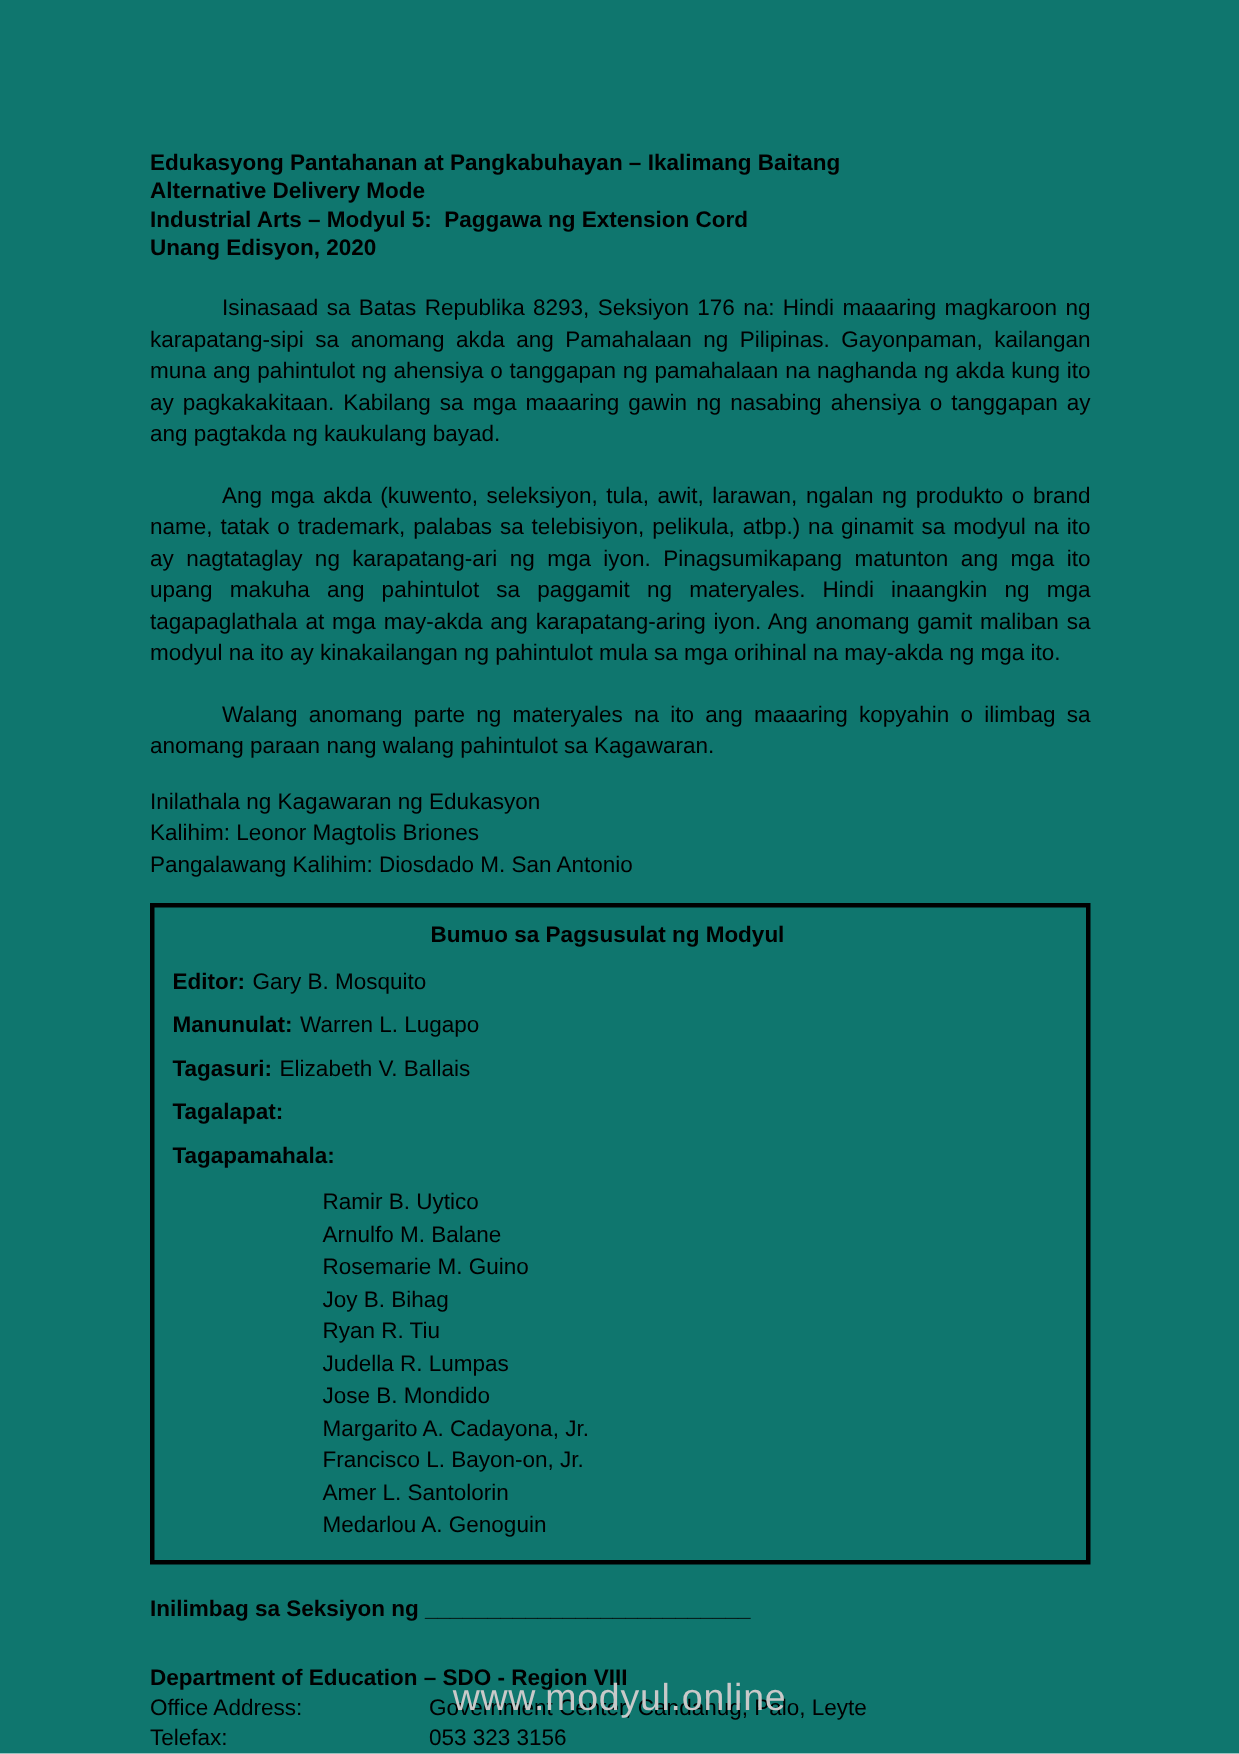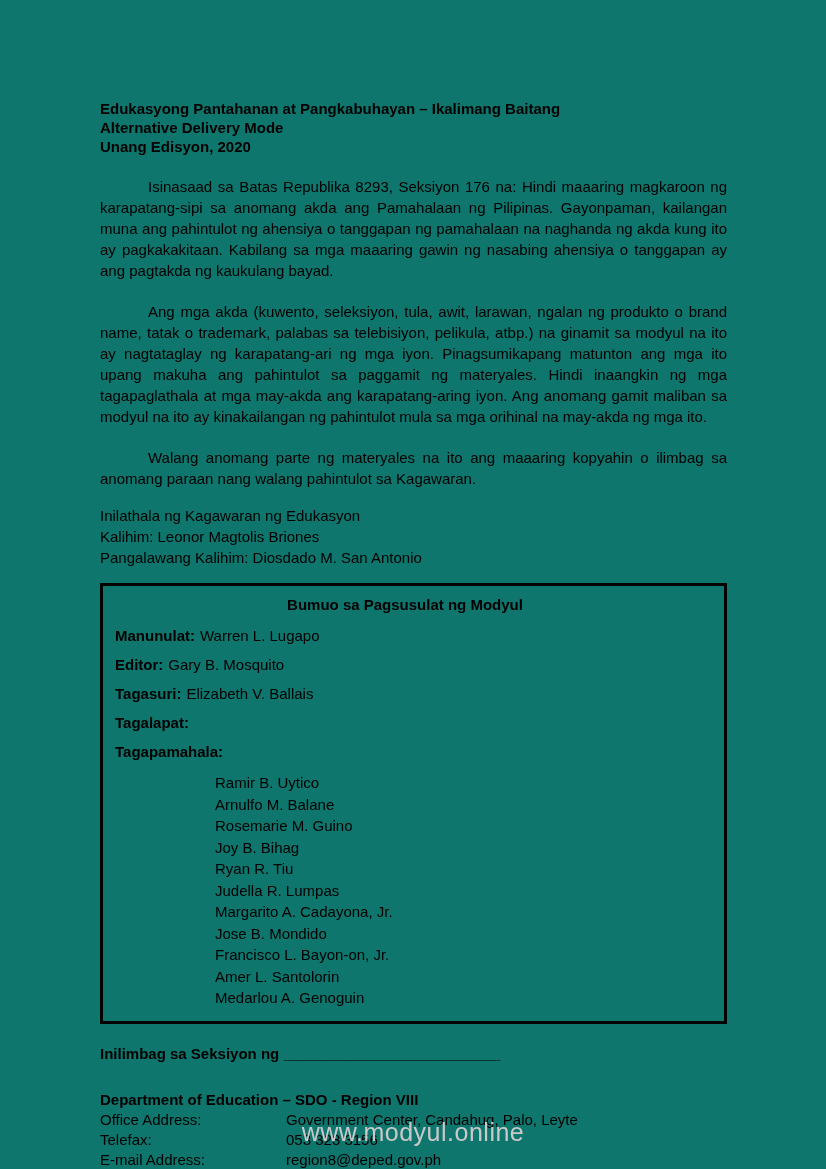--- a/index.html
+++ b/index.html
@@ -61,61 +61,62 @@
 </style>
 </head>
 <body>
 
 <div class="page">
   <div class="content">
 
     <div class="header-block">
       <div>Edukasyong Pantahanan at Pangkabuhayan – Ikalimang Baitang</div>
       <div>Alternative Delivery Mode</div>
+      <div>Industrial Arts – Modyul 5:  Paggawa ng Extension Cord</div>
       <div>Unang Edisyon, 2020</div>
     </div>
 
     <p class="para">Isinasaad sa Batas Republika 8293, Seksiyon 176 na: Hindi maaaring magkaroon ng karapatang-sipi sa anomang akda ang Pamahalaan ng Pilipinas. Gayonpaman, kailangan muna ang pahintulot ng ahensiya o tanggapan ng pamahalaan na naghanda ng akda kung ito ay pagkakakitaan. Kabilang sa mga maaaring gawin ng nasabing ahensiya o tanggapan ay ang pagtakda ng kaukulang bayad.</p>
     <p class="para">Ang mga akda (kuwento, seleksiyon, tula, awit, larawan, ngalan ng produkto o brand name, tatak o trademark, palabas sa telebisiyon, pelikula, atbp.) na ginamit sa modyul na ito ay nagtataglay ng karapatang-ari ng mga iyon. Pinagsumikapang matunton ang mga ito upang makuha ang pahintulot sa paggamit ng materyales. Hindi inaangkin ng mga tagapaglathala at mga may-akda ang karapatang-aring iyon. Ang anomang gamit maliban sa modyul na ito ay kinakailangan ng pahintulot mula sa mga orihinal na may-akda ng mga ito.</p>
     <p class="para">Walang anomang parte ng materyales na ito ang maaaring kopyahin o ilimbag sa anomang paraan nang walang pahintulot sa Kagawaran.</p>
 
     <div class="publisher-block">
       <div>Inilathala ng Kagawaran ng Edukasyon</div>
       <div>Kalihim: Leonor Magtolis Briones</div>
       <div>Pangalawang Kalihim: Diosdado M. San Antonio</div>
     </div>
 
     <div class="credits-box">
       <div class="box-title">Bumuo sa Pagsusulat ng Modyul</div>
 
       <div class="credit-row">
-        <span class="b">Manunulat:</span><span class="credit-value">Warren L. Lugapo</span>
+        <span class="b">Editor:</span><span class="credit-value">Gary B. Mosquito</span>
       </div>
       <div class="credit-row">
-        <span class="b">Editor:</span><span class="credit-value">Gary B. Mosquito</span>
+        <span class="b">Manunulat:</span><span class="credit-value">Warren L. Lugapo</span>
       </div>
       <div class="credit-row">
         <span class="b">Tagasuri:</span><span class="credit-value">Elizabeth V. Ballais</span>
       </div>
       <div class="credit-row">
         <span class="b">Tagalapat:</span><span class="credit-value"></span>
       </div>
       <div class="credit-row">
         <span class="b">Tagapamahala:</span><span class="credit-value"></span>
       </div>
 
       <div class="members">
         <div>Ramir B. Uytico</div>
         <div>Arnulfo M. Balane</div>
         <div>Rosemarie M. Guino</div>
         <div>Joy B. Bihag</div>
         <div>Ryan R. Tiu</div>
         <div>Judella R. Lumpas</div>
+        <div>Jose B. Mondido</div>
         <div>Margarito A. Cadayona, Jr.</div>
-        <div>Jose B. Mondido</div>
         <div>Francisco L. Bayon-on, Jr.</div>
         <div>Amer L. Santolorin</div>
         <div>Medarlou A. Genoguin</div>
       </div>
     </div>
 
     <div class="printed-line">Inilimbag sa Seksiyon ng __________________________</div>
 
     <div class="contact-block">
       <div class="contact-title">Department of Education – SDO - Region VIII</div>

